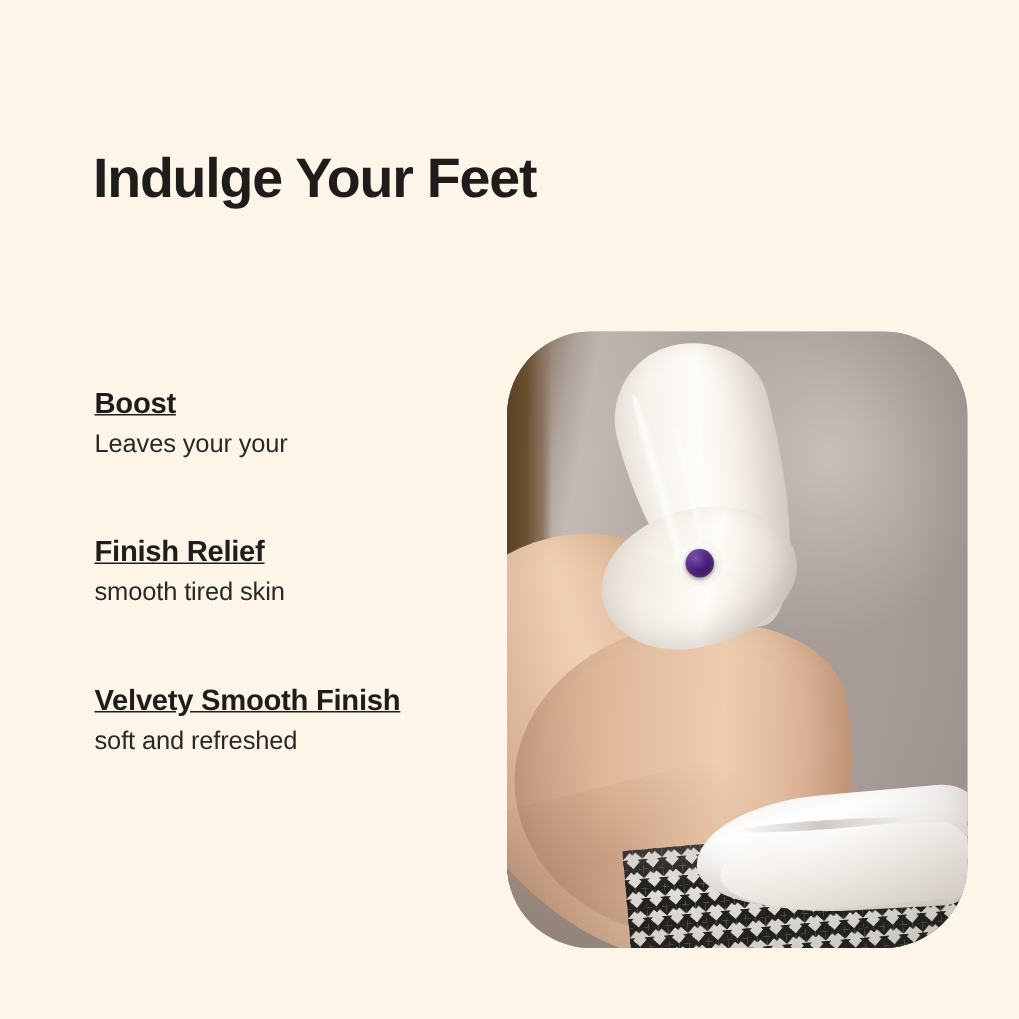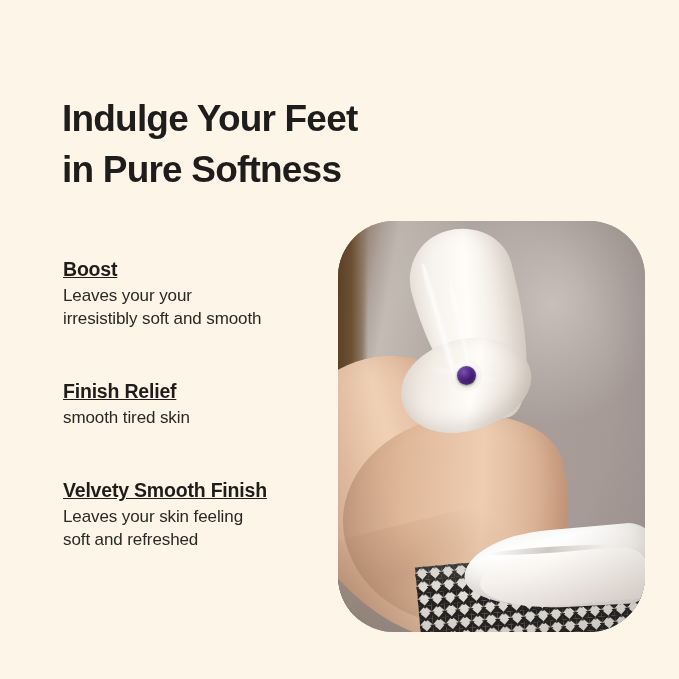--- a/index.html
+++ b/index.html
@@ -309,44 +309,41 @@
     pointer-events: none;
   }
 </style>
 </head>
 <body>
 
 <div class="page">
 
   <h1 class="headline">
     <span class="hl-line">Indulge Your Feet</span>
-    <span class="hl-line">in Pure Softness</span>
   </h1>
 
   <div class="features">
 
     <div class="feature">
       <div class="feature-title">Boost</div>
       <div class="feature-desc">
         <span class="ln">Leaves your your</span>
-        <span class="ln">irresistibly soft and smooth</span>
       </div>
     </div>
 
     <div class="feature">
       <div class="feature-title">Finish Relief</div>
       <div class="feature-desc">
         <span class="ln">smooth tired skin</span>
       </div>
     </div>
 
     <div class="feature">
       <div class="feature-title">Velvety Smooth Finish</div>
       <div class="feature-desc">
-        <span class="ln">Leaves your skin feeling</span>
         <span class="ln">soft and refreshed</span>
       </div>
     </div>
 
   </div>
 
   <div class="photo">
     <div class="photo-inner">
 
       <div class="wall"></div>

